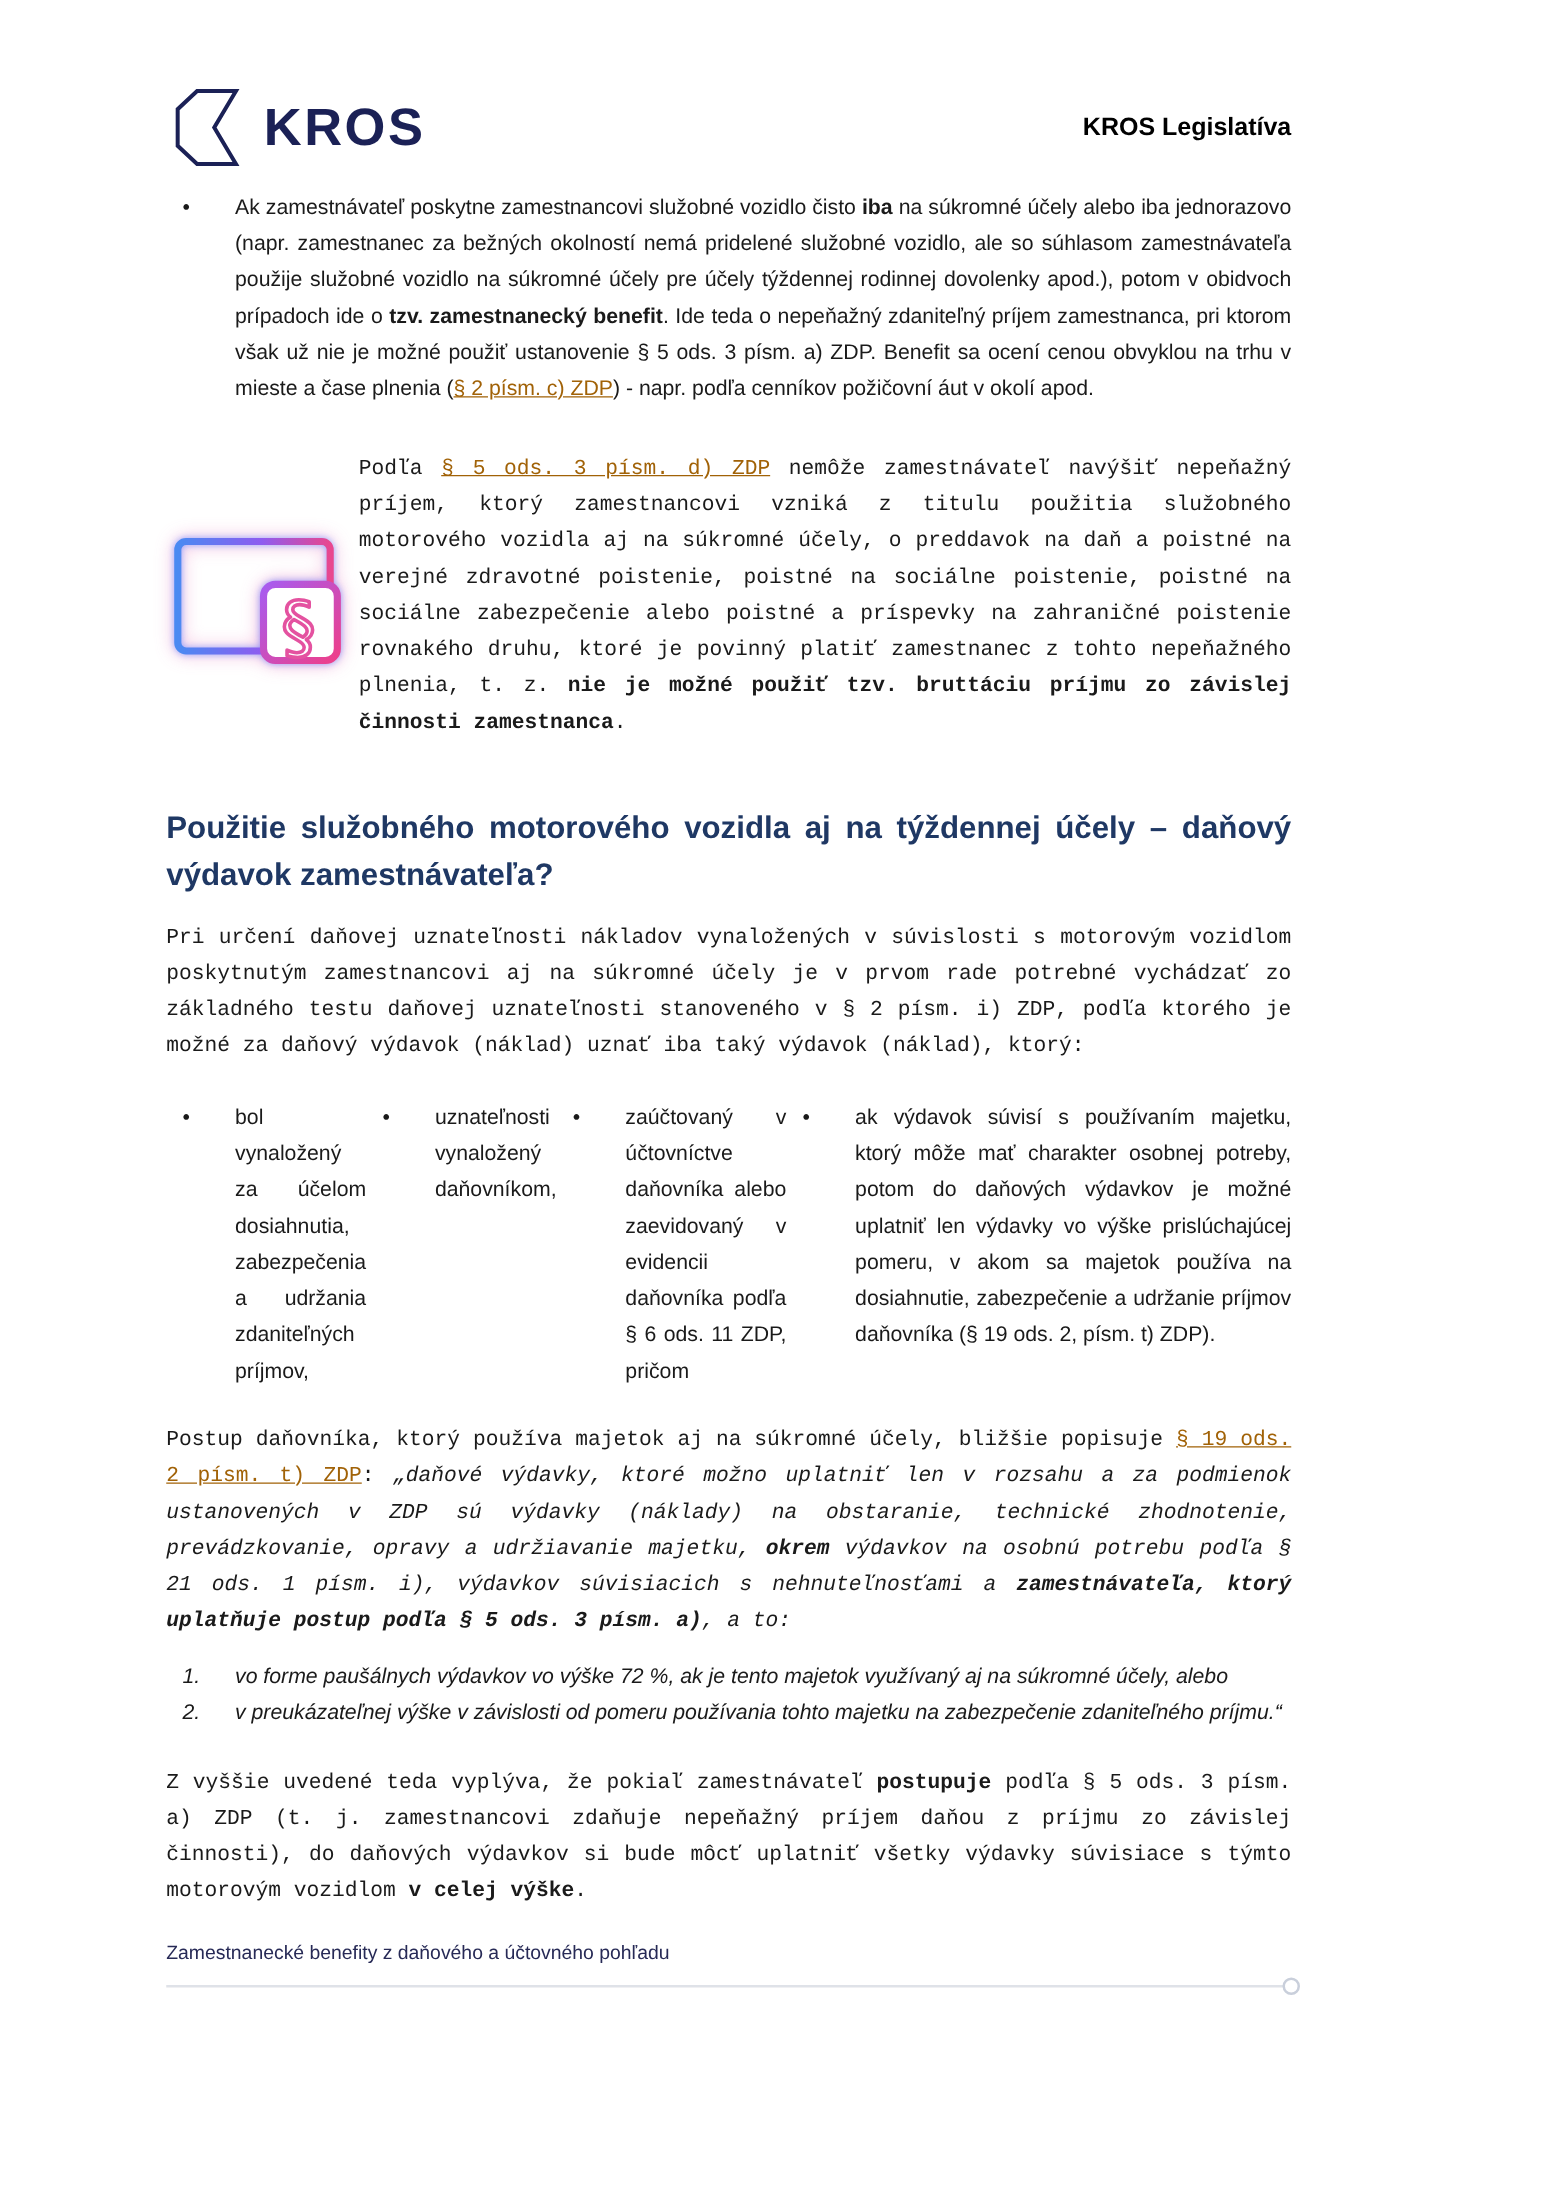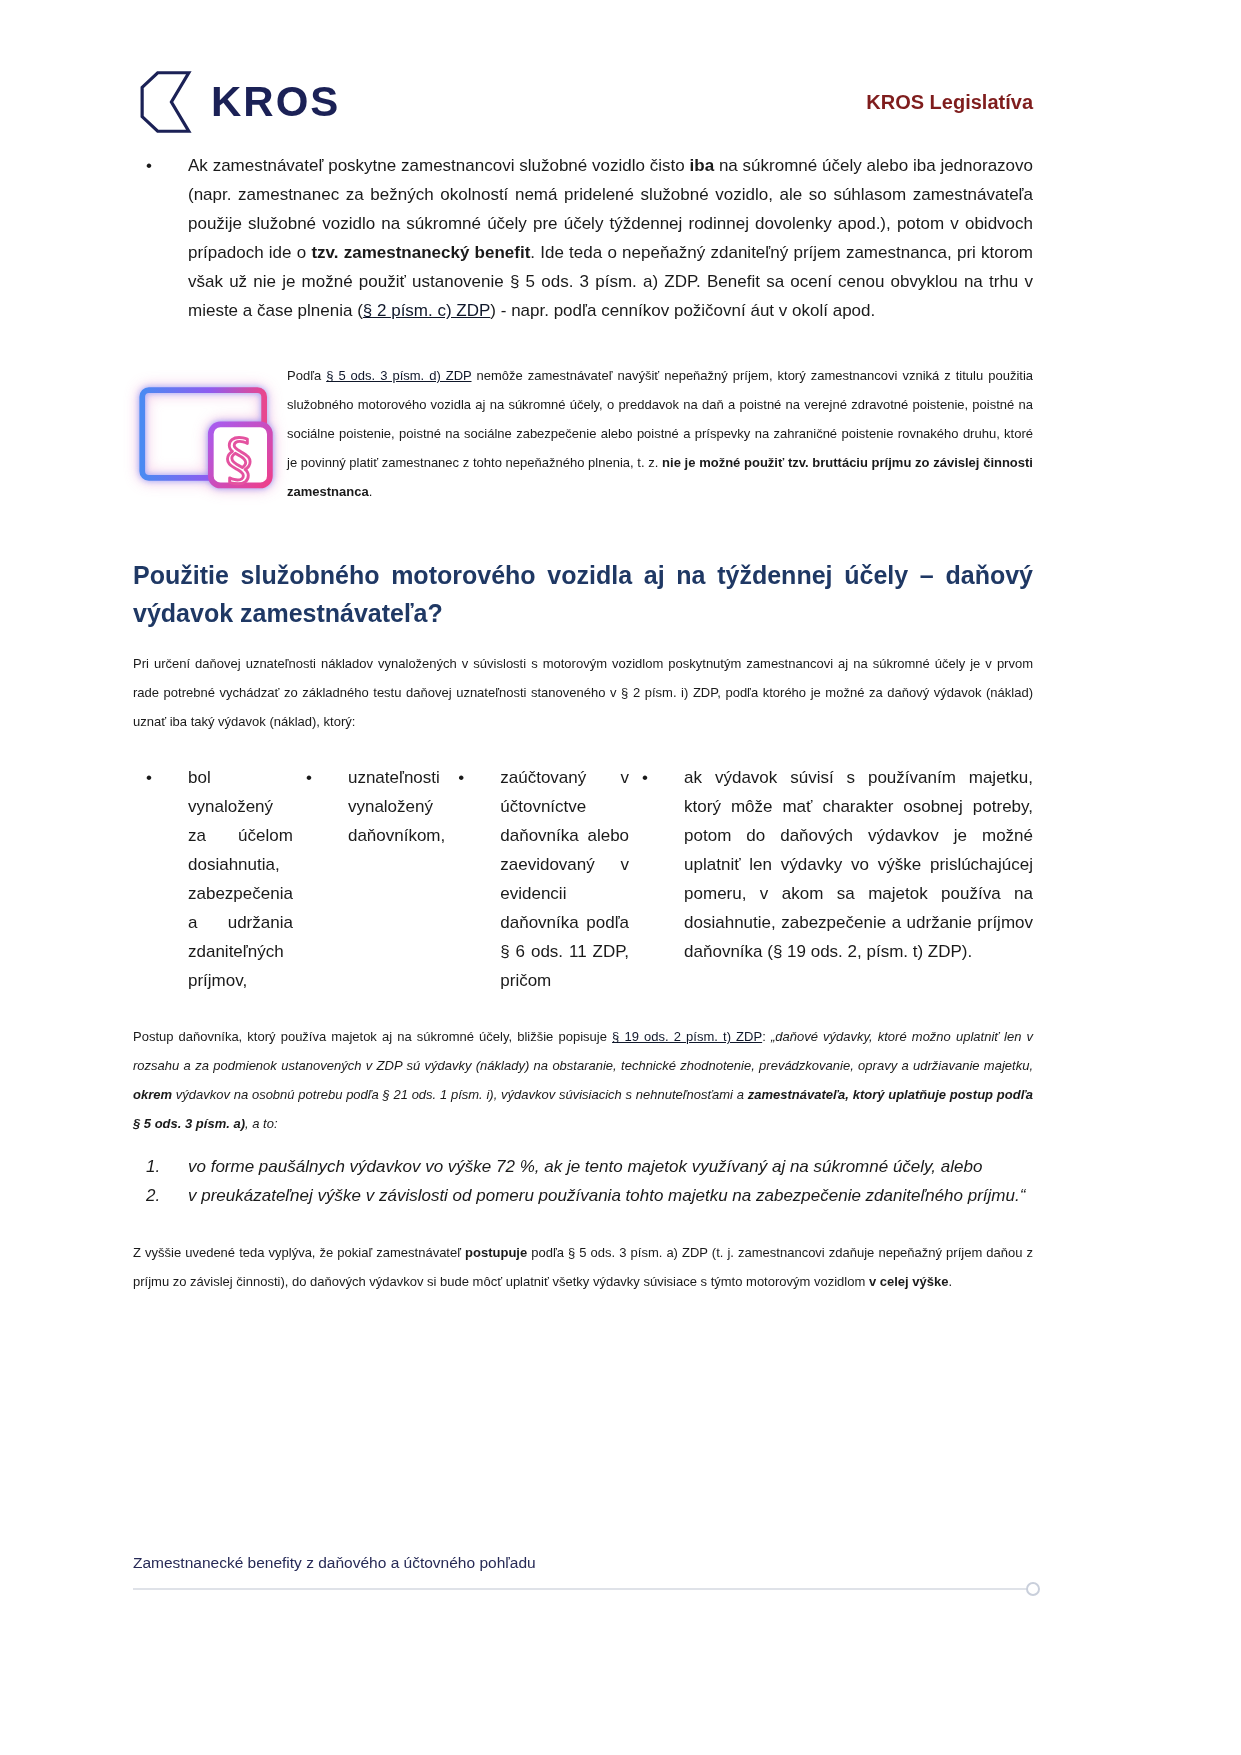--- a/index.html
+++ b/index.html
@@ -11,27 +11,27 @@
     color:#1a1a1a;
     box-sizing:border-box;
     padding:65px 131px 0 133px;
     overflow:hidden;
   }
   
   .header{display:flex;justify-content:space-between;align-items:center;height:74px;}
   .logo{display:flex;align-items:center;gap:14px;}
   .logo-mark{display:block;}
   .logo-text{font-size:42px;font-weight:800;color:#1b2156;letter-spacing:2px;line-height:1;}
-  .doc-type{font-size:20px;font-weight:700;color:#7f1d1d;}
+  .doc-type{font-size:20px;font-weight:700;color:#000000;}
   
-  .para{font-size:13px;line-height:29px;text-align:justify;}
+  .para{font-size:17px;line-height:29px;text-align:justify;font-family:Liberation Mono, monospace;}
   .b{font-weight:700;}
   .i{font-style:italic;}
   .bi{font-weight:700;font-style:italic;}
-  .link{color:#0f172a;text-decoration:underline;cursor:pointer;}
+  .link{color:#a16207;text-decoration:underline;cursor:pointer;}
   
   .bullet-item{position:relative;padding-left:55px;font-size:17px;line-height:29px;text-align:justify;}
   .bullet-item::before{content:"•";position:absolute;left:13px;top:0;font-size:17px;}
   .first-bullet{margin-top:12px;}
   
   .note-row{margin-top:36px;display:flex;align-items:center;}
   .note-icon-wrap{width:154px;flex:0 0 154px;display:flex;justify-content:flex-start;}
   .neon-svg{
     margin-left:-6px;
     filter:drop-shadow(0 0 3px rgba(90,120,255,.65)) drop-shadow(0 0 7px rgba(226,70,160,.38));

